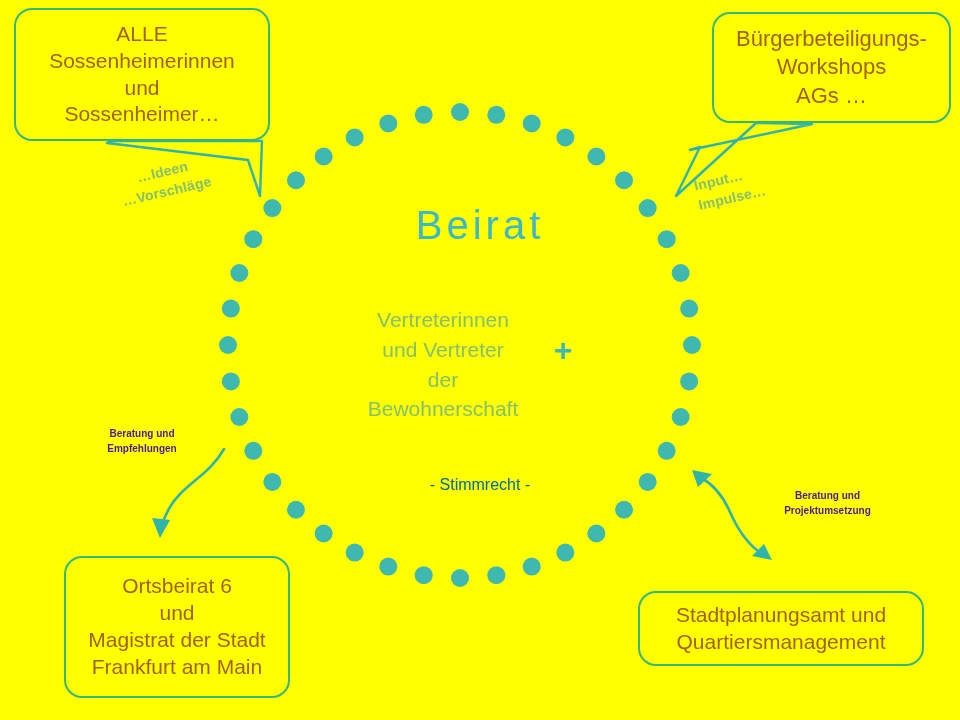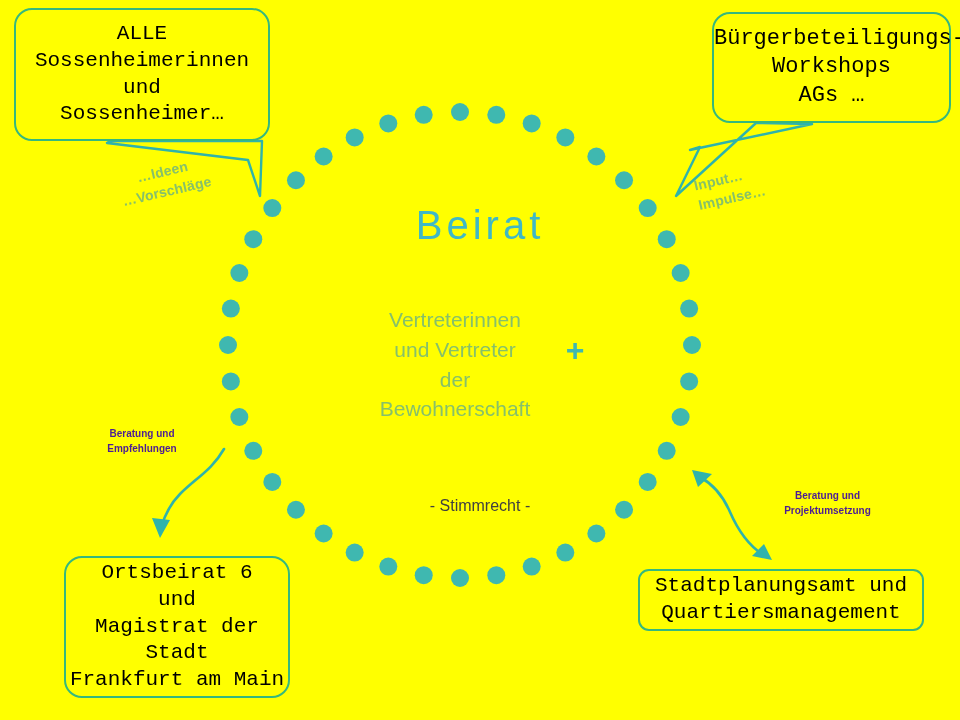--- a/index.html
+++ b/index.html
@@ -36,40 +36,38 @@
     color: #8cc63f;
     text-align: center;
     line-height: 1.28;
     display: flex;
     align-items: center;
     justify-content: center;
   }
   .bubble .txt, .box .txt {
     width: 100%;
     white-space: pre-line;
-    color: #000000;
-    font-family: Liberation Mono, monospace;
+    color: #a16207;
   }
   #bubble-all {
     left: 14px; top: 8px; width: 256px; height: 133px;
     font-size: 21px;
   }
   #bubble-workshops {
     left: 712px; top: 12px; width: 239px; height: 111px;
     font-size: 22px;
   }
   #box-ortsbeirat {
     left: 48px; top: 556px; width: 226px; height: 142px;
     font-size: 21px;
     margin-left: 16px;
   }
   #box-stadtplanung {
-    left: 638px; top: 569px; width: 286px; height: 62px;
-    font-size: 21px;
-    border-radius: 11px;
+    left: 638px; top: 591px; width: 286px; height: 75px;
+    font-size: 21px;
   }
 
   .tail-label {
     position: absolute;
     color: #86c06a;
     font-weight: bold;
     font-size: 14px;
     line-height: 1.45;
     white-space: pre-line;
     letter-spacing: 0.2px;
@@ -104,21 +102,21 @@
     left: 0; top: 203px;
     width: 960px;
     text-align: center;
     color: #3fb8c6;
     font-size: 40px;
     font-weight: normal;
     letter-spacing: 4px;
   }
   #center-cluster {
     position: absolute;
-    left: 252px; top: 305px;
+    left: 240px; top: 305px;
     width: 456px;
     display: flex;
     align-items: flex-start;
     justify-content: center;
   }
   .center-col {
     width: 190px;
     text-align: center;
     color: #86c06a;
     font-size: 21px;
@@ -129,24 +127,24 @@
     width: 50px;
     text-align: center;
     color: #3fb8b0;
     font-size: 32px;
     font-weight: bold;
     line-height: 1.2;
     padding-top: 26px;
   }
   #stimmrecht {
     position: absolute;
-    left: 0; top: 497px;
-    width: 960px;
-    text-align: center;
-    color: #404040;
+    left: 0; top: 476px;
+    width: 960px;
+    text-align: center;
+    color: #0369a1;
     font-size: 16px;
   }
 </style>
 </head>
 <body>
 
 <div id="canvas">
 
   <svg class="layer" id="dots-layer" viewBox="0 0 960 720">
       <circle cx="460.00" cy="112.00" r="9" fill="#3fb8b0"></circle>

